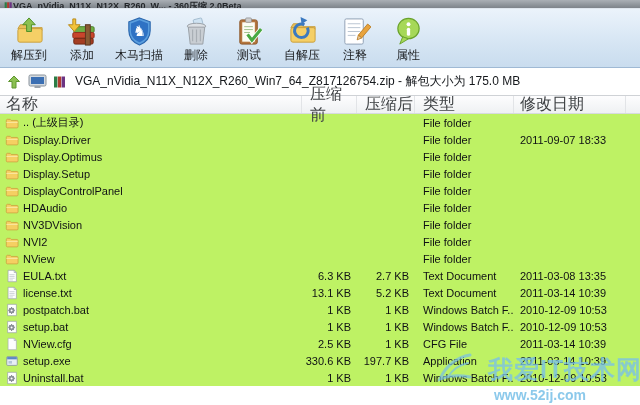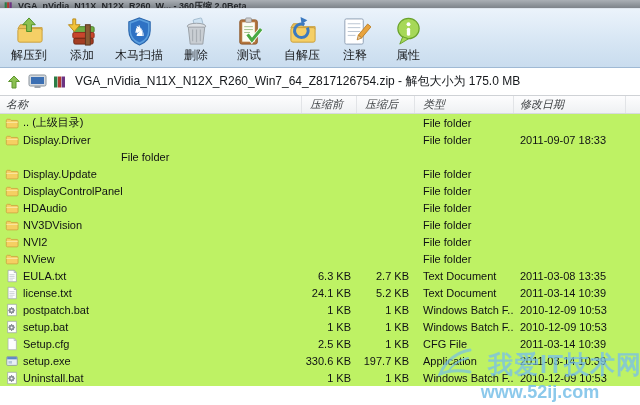--- a/index.html
+++ b/index.html
@@ -4,21 +4,21 @@
 <style>
   * { box-sizing: border-box; }
   html,body { margin:0; padding:0; }
   body {
     width:640px; height:405px; position:relative; overflow:hidden;
     font-family:"Liberation Sans","DejaVu Sans",sans-serif; background:#fff;
   }
   
   .titlebar {
     height:9px; background:linear-gradient(#aaafb5,#7d838a);
-    display:flex; align-items:flex-end; gap:5px; padding:0 4px; overflow:hidden;
+    display:flex; align-items:flex-end; padding:0 4px; overflow:hidden;
     border-bottom:1px solid #dfe6ee;
   }
   .titlebar .ticon svg { width:9px; height:9px; display:block; transform:translateY(2px); }
   .title-text { font-size:9px; line-height:9px; color:#23262a; font-weight:bold;
     white-space:nowrap; transform:translateY(3px); }
   
   .toolbar {
     height:59px; border-bottom:1px solid #9fb9d4;
     background:linear-gradient(#ebf3fb,#d7e6f4 55%,#c9dcee);
     display:flex; align-items:flex-start; gap:7px; padding:5px 4px 0 6px;
@@ -27,22 +27,22 @@
     min-width:46px; padding:1px 3px; border-radius:3px; cursor:default; }
   .tool-btn .tico { height:33px; display:flex; align-items:center; }
   .tool-btn svg { width:31px; height:31px; display:block; }
   .tlabel { font-size:12px; color:#1c1e21; line-height:15px; white-space:nowrap; }
   
   .addressbar { height:28px; background:#fff; border-bottom:1px solid #cfd2d6;
     display:flex; align-items:center; gap:6px; padding:0 6px; }
   .addr-btn svg, .addr-ico svg { display:block; }
   .addr-path { font-size:12px; color:#15181c; white-space:nowrap; margin-left:2px; }
   
-  .grid-header { height:18px; display:flex; align-items:stretch; font-size:11px; color:#3f4245;
-    background:linear-gradient(#fdfdfe,#eff1f3); border-bottom:1px solid #d7dade;font-style:italic; }
+  .grid-header { height:18px; display:flex; align-items:stretch; font-size:16px; color:#3f4245;
+    background:linear-gradient(#fdfdfe,#eff1f3); border-bottom:1px solid #d7dade; }
   .hcell { display:flex; align-items:center; border-right:1px solid #e2e4e7; }
   .h-name   { width:302px; padding-left:6px; }
   .h-before { width:55px;  padding-left:8px; }
   .h-after  { width:58px;  padding-left:8px; }
   .h-type   { width:99px;  padding-left:8px; }
   .h-date   { width:112px; padding-left:6px; }
   .h-fill   { flex:1; border-right:none; }
   
   .rows { background:#bef264; }
   .frow { height:17px; display:flex; align-items:center; font-size:11px; color:#0f1114; }
@@ -50,21 +50,21 @@
   .c-before { width:55px; text-align:right; padding-right:6px; }
   .c-after  { width:58px; text-align:right; padding-right:6px; }
   .c-type   { width:99px; padding-left:8px; white-space:nowrap; overflow:hidden; }
   .c-date   { width:112px; padding-left:6px; white-space:nowrap; }
   .ficon, .ficon svg { width:14px; height:14px; display:block; flex:none; }
   .fname { white-space:nowrap; }
   
   .watermark { position:absolute; right:0; bottom:2px; width:200px; text-align:center; pointer-events:none; }
   .wm-row { display:flex; align-items:center; justify-content:center; gap:16px; }
   .wm-title { font-size:25px; font-weight:bold; letter-spacing:1px; color:rgba(120,192,232,.78); white-space:nowrap; }
-  .wm-url { font-size:18px; font-weight:bold; color:rgba(120,192,232,.85); margin-top:-2px; }
+  .wm-url { font-size:14px; font-weight:bold; color:rgba(120,192,232,.85); margin-top:-2px; }
   .wm-wing svg { width:34px; height:40px; display:block; opacity:.7; }
 </style>
 </head>
 <body>
 
 <div class="titlebar">
   <span class="ticon">
     <svg viewBox="0 0 14 14">
         <rect x="1" y="2" width="3.4" height="11" fill="#2d7d46"></rect>
         <rect x="4.8" y="2" width="3.4" height="11" fill="#b03a2e"></rect>
@@ -242,35 +242,44 @@
         </span>
       <span class="fname">Display.Driver</span>
     </span>
     <span class="c-before"></span>
     <span class="c-after"></span>
     <span class="c-type">File folder</span>
     <span class="c-date">2011-09-07 18:33</span>
   </div>
 
   <div class="frow">
-    <span class="c-before"></span>
-    <span class="c-after"></span>
-    <span class="c-type">File folder</span>
-    <span class="c-date"></span>
-  </div>
-
-  <div class="frow">
-    <span class="c-name">
-      <span class="ficon">
-          <svg viewBox="0 0 16 16">
-            <path d="M1.5 5.2c0-.8.5-1.4 1.2-1.4h3.2l1.3 1.3h6.5c.7 0 1.2.5 1.2 1.2v6c0 .8-.5 1.3-1.2 1.3H2.7c-.7 0-1.2-.5-1.2-1.3z" fill="#f5cf62" stroke="#c9a23f" stroke-width=".9"></path>
-            <path d="M1.6 7.3h12.9" stroke="#fbe9a8" stroke-width="1.1"></path>
-          </svg>
-        </span>
-      <span class="fname">Display.Update</span>
+    <span class="c-name">
+      <span class="ficon">
+          <svg viewBox="0 0 16 16">
+            <path d="M1.5 5.2c0-.8.5-1.4 1.2-1.4h3.2l1.3 1.3h6.5c.7 0 1.2.5 1.2 1.2v6c0 .8-.5 1.3-1.2 1.3H2.7c-.7 0-1.2-.5-1.2-1.3z" fill="#f5cf62" stroke="#c9a23f" stroke-width=".9"></path>
+            <path d="M1.6 7.3h12.9" stroke="#fbe9a8" stroke-width="1.1"></path>
+          </svg>
+        </span>
+      <span class="fname">Display.Optimus</span>
+    </span>
+    <span class="c-before"></span>
+    <span class="c-after"></span>
+    <span class="c-type">File folder</span>
+    <span class="c-date"></span>
+  </div>
+
+  <div class="frow">
+    <span class="c-name">
+      <span class="ficon">
+          <svg viewBox="0 0 16 16">
+            <path d="M1.5 5.2c0-.8.5-1.4 1.2-1.4h3.2l1.3 1.3h6.5c.7 0 1.2.5 1.2 1.2v6c0 .8-.5 1.3-1.2 1.3H2.7c-.7 0-1.2-.5-1.2-1.3z" fill="#f5cf62" stroke="#c9a23f" stroke-width=".9"></path>
+            <path d="M1.6 7.3h12.9" stroke="#fbe9a8" stroke-width="1.1"></path>
+          </svg>
+        </span>
+      <span class="fname">Display.Setup</span>
     </span>
     <span class="c-before"></span>
     <span class="c-after"></span>
     <span class="c-type">File folder</span>
     <span class="c-date"></span>
   </div>
 
   <div class="frow">
     <span class="c-name">
       <span class="ficon">
@@ -376,21 +385,21 @@
           <svg viewBox="0 0 16 16">
             <path d="M3.5 1.5h7L13 4v10.5H3.5z" fill="#fff" stroke="#9aa0a6" stroke-width=".8"></path>
             <path d="M10.5 1.5V4H13" fill="none" stroke="#9aa0a6" stroke-width=".8"></path>
             <g stroke="#b9c0c7" stroke-width=".8">
               <path d="M5 6.5h6M5 8.5h6M5 10.5h6M5 12.5h4"></path>
             </g>
           </svg>
         </span>
       <span class="fname">license.txt</span>
     </span>
-    <span class="c-before">24.1 KB</span>
+    <span class="c-before">13.1 KB</span>
     <span class="c-after">5.2 KB</span>
     <span class="c-type">Text Document</span>
     <span class="c-date">2011-03-14 10:39</span>
   </div>
 
   <div class="frow">
     <span class="c-name">
       <span class="ficon">
           <svg viewBox="0 0 16 16">
             <path d="M3 1.5h10v13H3z" fill="#fff" stroke="#9aa0a6" stroke-width=".8"></path>
@@ -430,21 +439,21 @@
   </div>
 
   <div class="frow">
     <span class="c-name">
       <span class="ficon">
           <svg viewBox="0 0 16 16">
             <path d="M3.5 1.5h7L13 4v10.5H3.5z" fill="#fdfdfd" stroke="#a8aeb4" stroke-width=".8"></path>
             <path d="M10.5 1.5V4H13" fill="none" stroke="#a8aeb4" stroke-width=".8"></path>
           </svg>
         </span>
-      <span class="fname">Setup.cfg</span>
+      <span class="fname">NView.cfg</span>
     </span>
     <span class="c-before">2.5 KB</span>
     <span class="c-after">1 KB</span>
     <span class="c-type">CFG File</span>
     <span class="c-date">2011-03-14 10:39</span>
   </div>
 
   <div class="frow">
     <span class="c-name">
       <span class="ficon">

